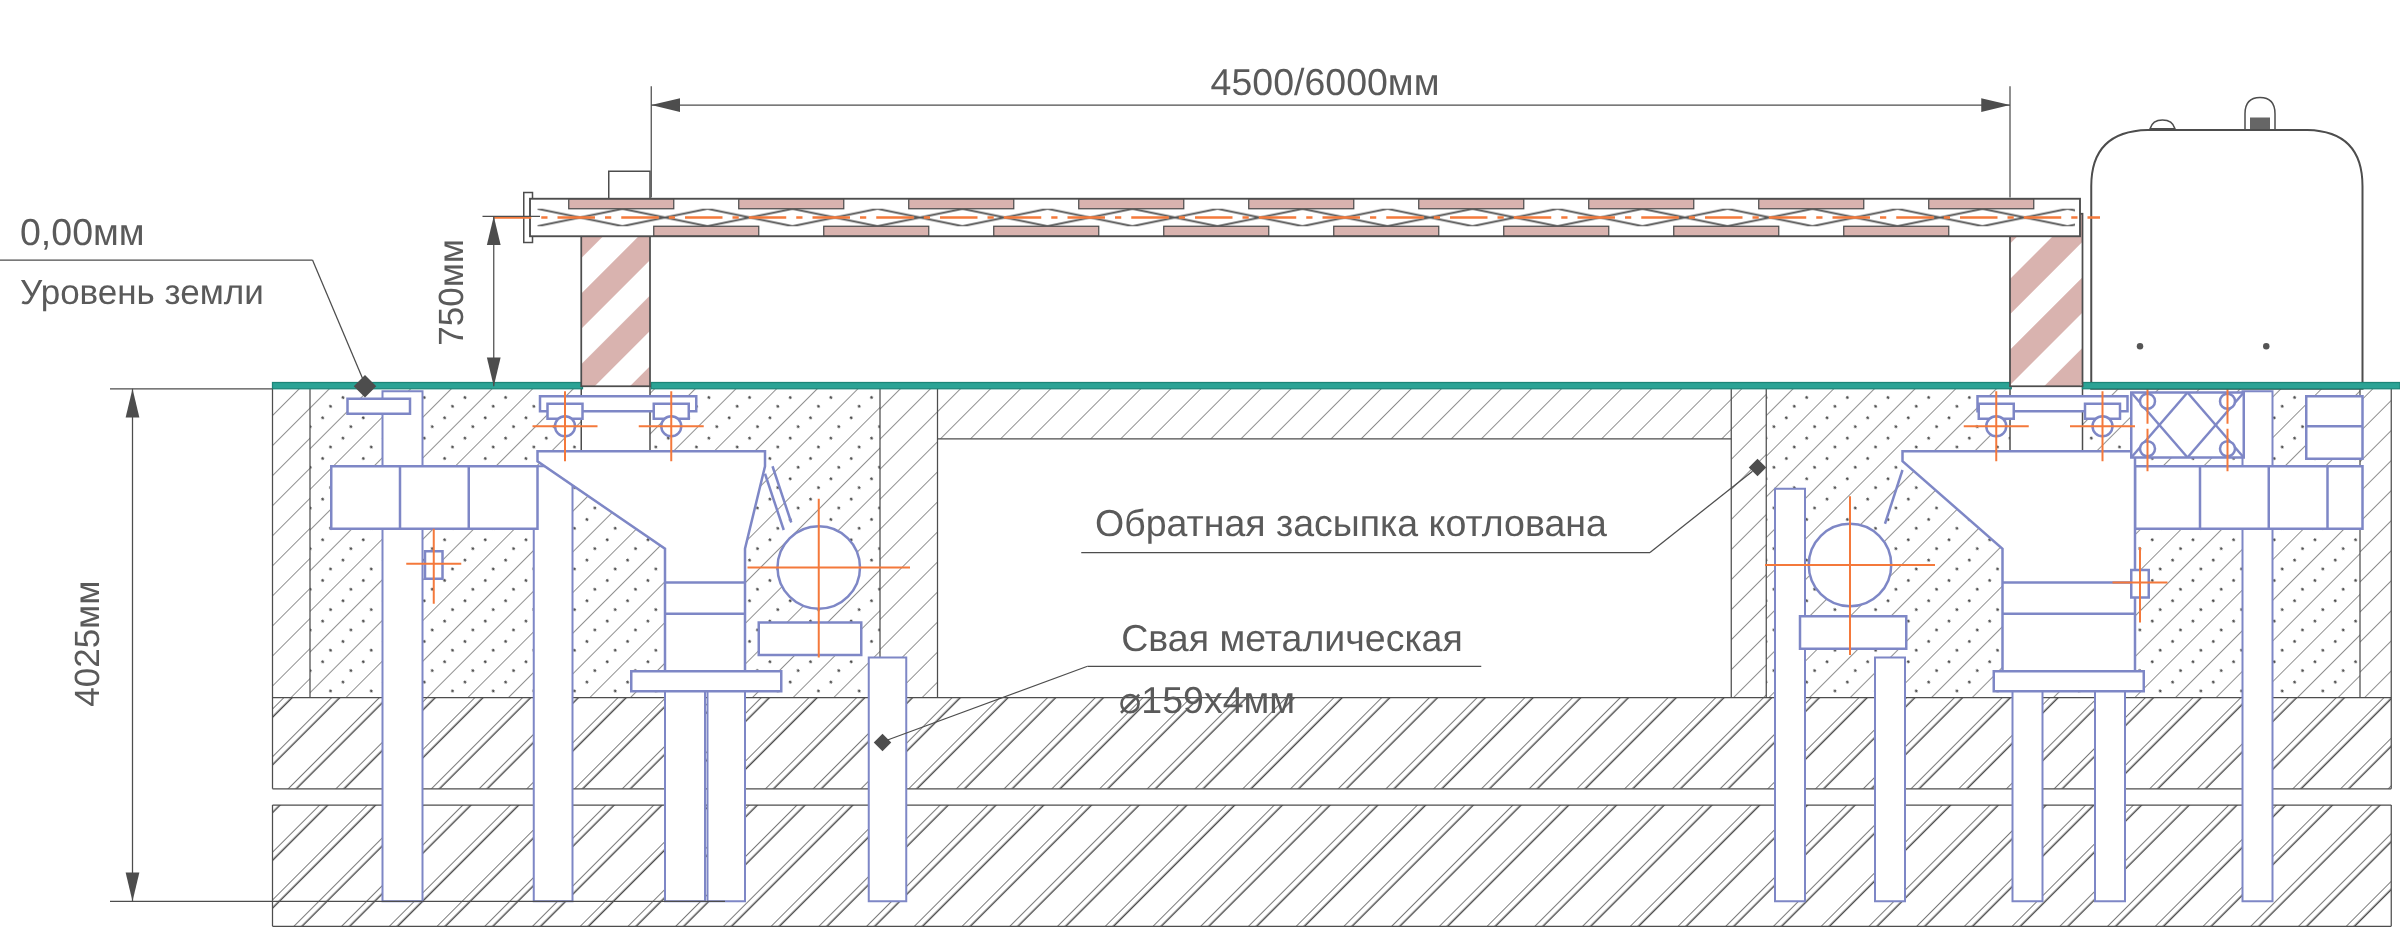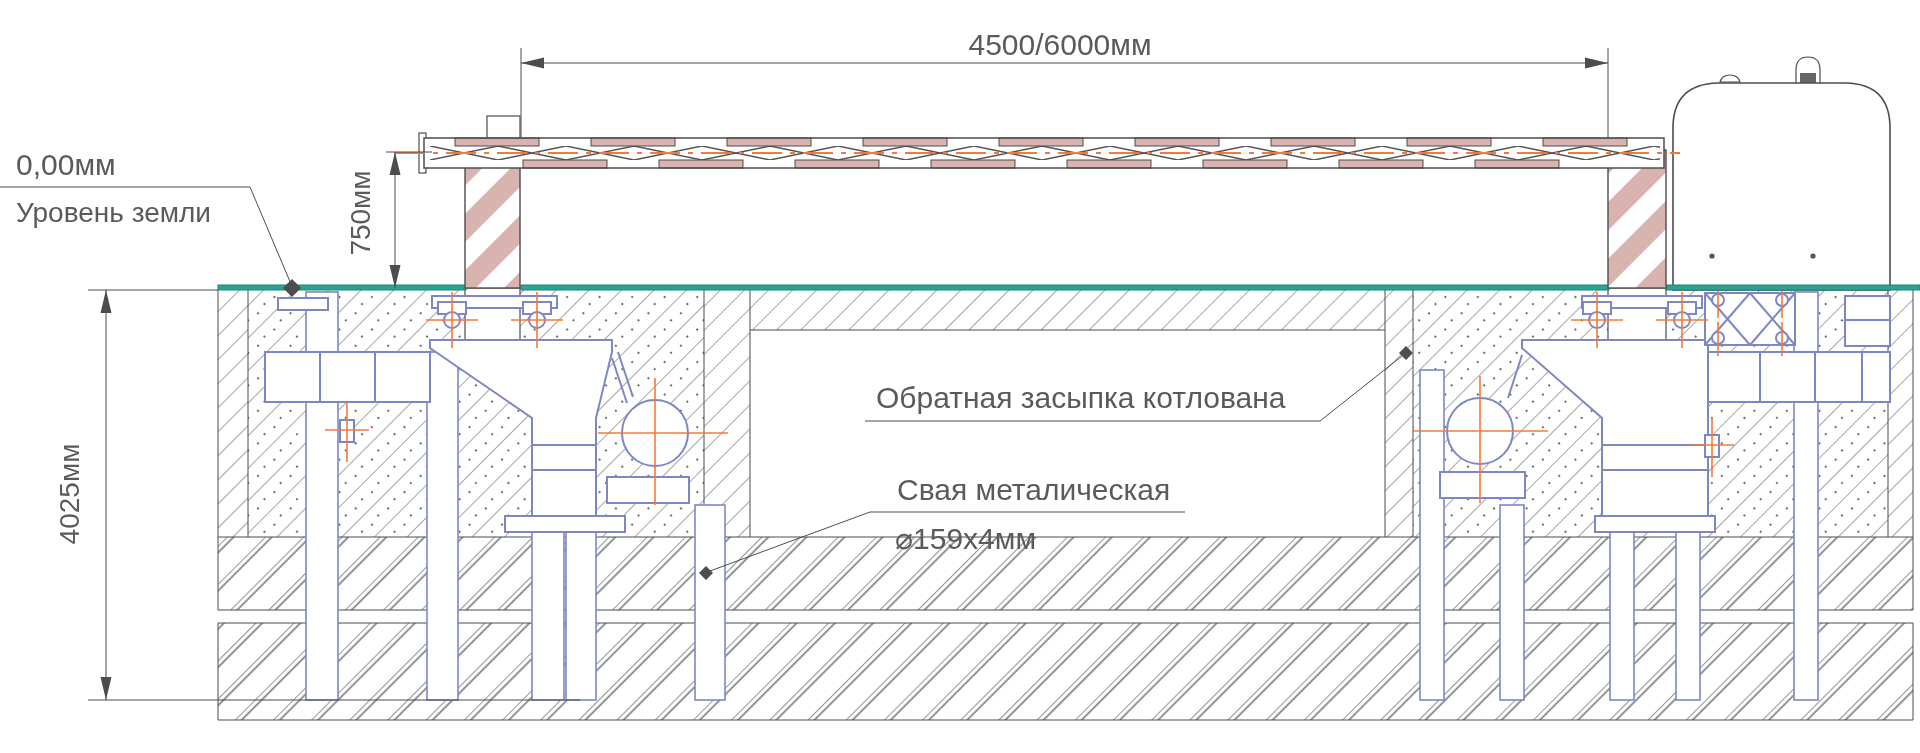--- a/index.html
+++ b/index.html
@@ -1,17 +1,17 @@
 <!DOCTYPE html>
 <html><head>
 <meta charset="utf-8">
 <style>
   html,body{margin:0;padding:0;background:#ffffff;}
   #stage{position:relative;width:1920px;height:723px;background:#fff;overflow:hidden;
-         font-family:"Liberation Sans", sans-serif;}
+         font-family:"Liberation Sans", sans-serif;margin-top:21px;}
   svg{position:absolute;left:0;top:0;}
   text{font-family:"Liberation Sans", sans-serif;fill:#5a5a5a;}
   .ln{stroke:#4d4d4d;stroke-width:1;fill:none;}
   .arrow{fill:#4d4d4d;stroke:none;}
   .marker{fill:#4d4d4d;stroke:none;}
   .wht{fill:#ffffff;stroke:#4d4d4d;stroke-width:1.2;}
   .dimtext{font-size:28px;}
   .bigtext{font-size:30px;}
 </style>
 </head>

